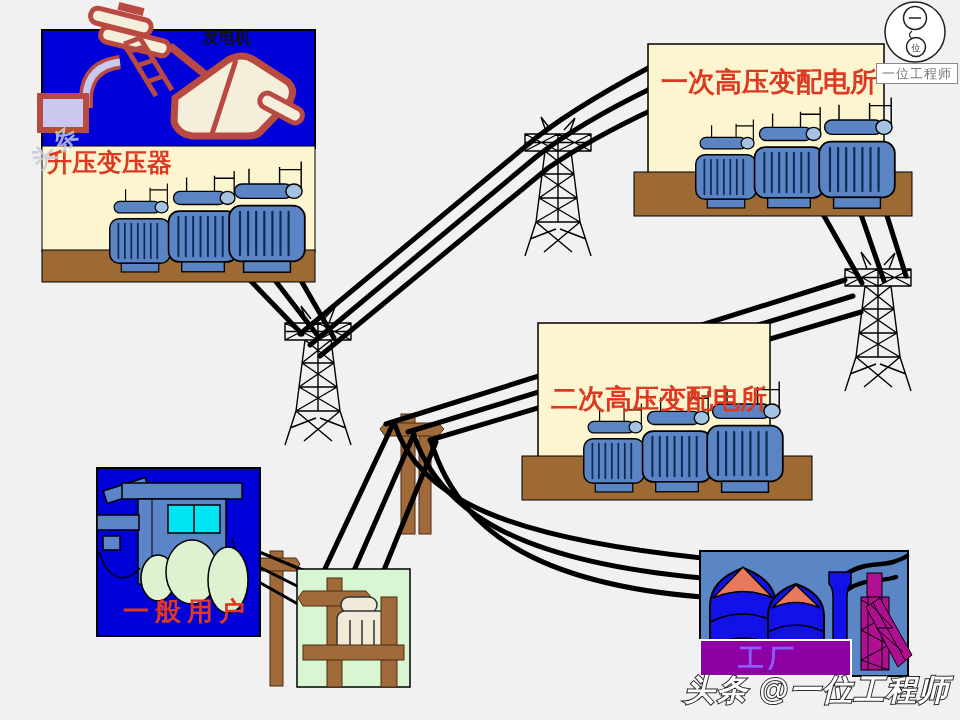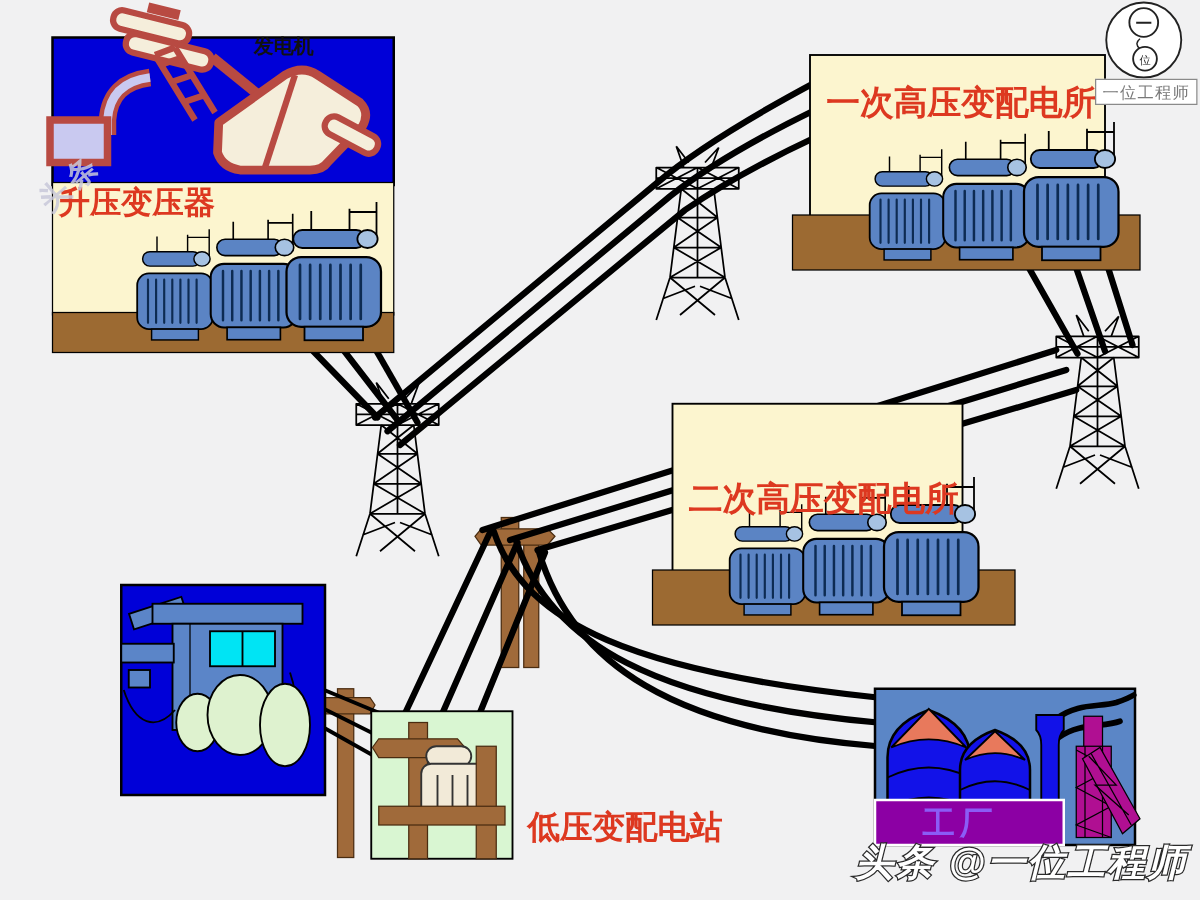--- a/index.html
+++ b/index.html
@@ -213,22 +213,22 @@
 
 
   <div class="label black" style="left:203px;top:30px;font-size:16px;">发电机</div>
 
   <div class="label red" style="left:47px;top:150px;font-size:25px;">升压变压器</div>
 
   <div class="label red" style="left:661px;top:69px;font-size:27px;">一次高压变配电所</div>
 
   <div class="label red" style="left:551px;top:341px;font-size:27px;margin-top:45px;">二次高压变配电所</div>
 
-
-  <div class="label red" style="left:422px;top:648px;font-size:26px;">低压变配电站</div>
+  <div class="label red" style="left:123px;top:598px;font-size:26px;letter-spacing:6px;">一般用户</div>
+
 
   <div class="label" style="left:738px;top:645px;font-size:26px;color:#8b5cf6;letter-spacing:4px;">工厂</div>
 
   <div class="logo-caption">一位工程师</div>
 
   <div class="wm-bottom">头条 @一位工程师</div>
 
   <div class="wm-side">头条</div>
 </div>
 

